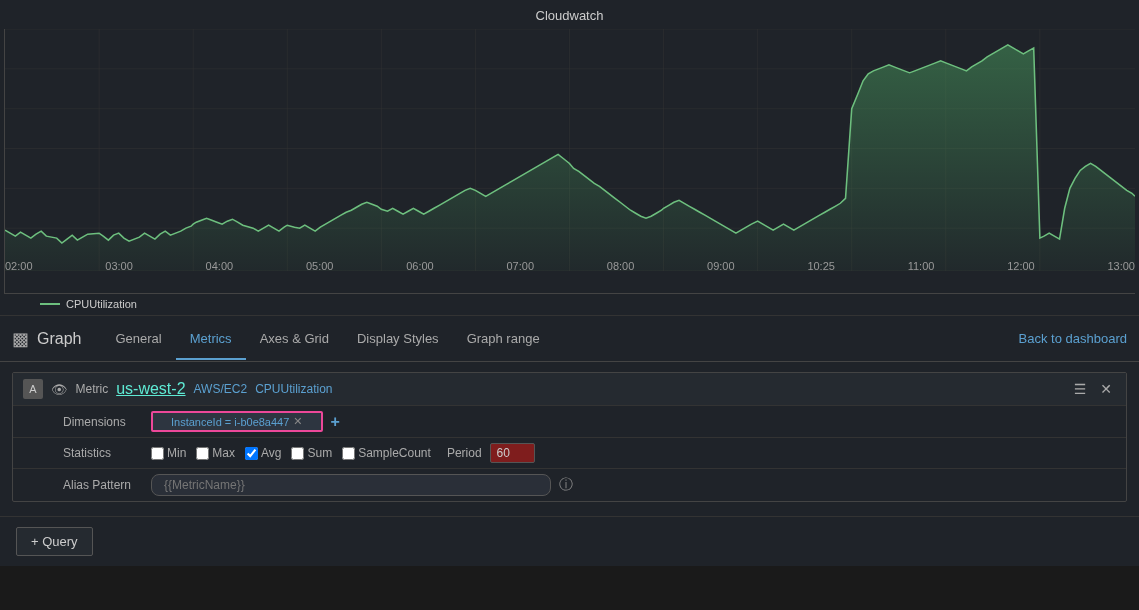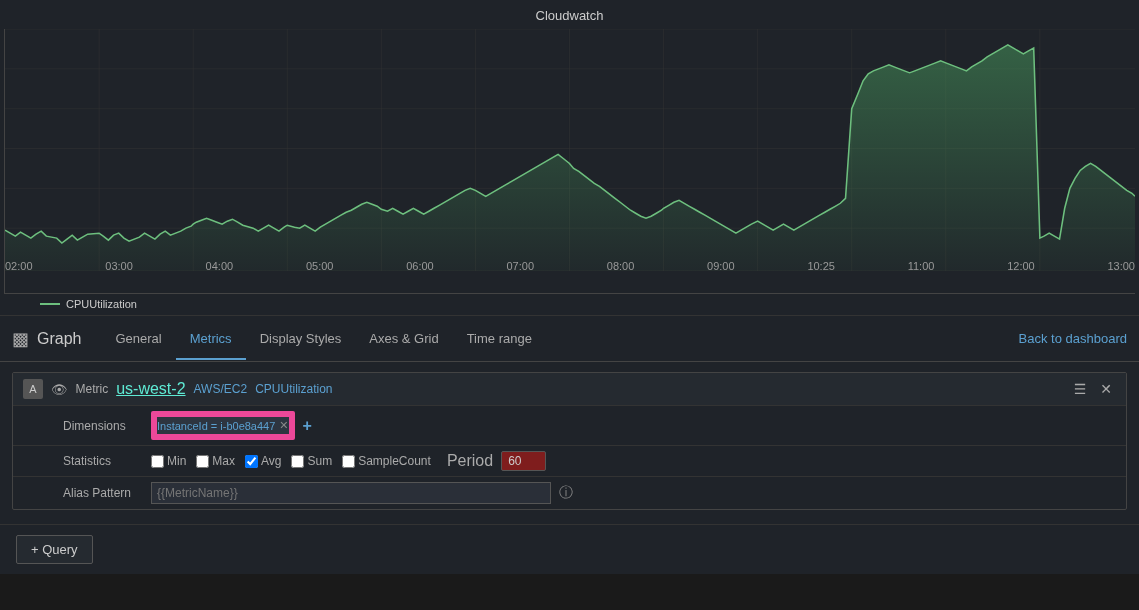--- a/index.html
+++ b/index.html
@@ -228,23 +228,23 @@
 
     .detail-label {
       color: #aaa;
       font-size: 12px;
       width: 80px;
       flex-shrink: 0;
     }
 
     .dimension-tag {
       background: #2d3540;
-      border: 6px solid #ec4899;
+      border: 2px solid #ec4899;
       border-radius: 2px;
-      padding: 2px 0;
+      padding: 2px 18px;
       font-size: 11px;
       color: #5ba0d0;
       display: flex;
       align-items: center;
       gap: 4px;
     }
 
     .dimension-x {
       color: #888;
       cursor: pointer;
@@ -273,43 +273,43 @@
       color: #aaa;
     }
 
     .stat-item input[type="checkbox"] {
       width: 13px;
       height: 13px;
       cursor: pointer;
     }
 
     .period-label {
-      font-size: 16px;
+      font-size: 12px;
       color: #aaa;
       margin-left: 8px;
     }
 
     .period-input {
       background: #7f1d1d;
       border: 1px solid #555;
       color: #ccc;
       padding: 2px 6px;
       width: 45px;
       font-size: 12px;
       border-radius: 2px;
     }
 
     .alias-input {
       background: #2a2f38;
       border: 1px solid #555;
       color: #ccc;
-      padding: 3px 5px;
+      padding: 3px 12px;
       width: 400px;
       font-size: 12px;
-      border-radius: 0;
+      border-radius: 8px;
     }
 
     .help-icon {
       color: #888;
       cursor: pointer;
       font-size: 14px;
     }
 
     
     .add-query-bar {
@@ -460,23 +460,23 @@
 
 <div class="bottom-panel">
 
   <div class="tabs-bar">
     <div class="graph-title-area">
       <span class="graph-icon">▩</span>
       <span class="graph-label">Graph</span>
     </div>
     <div class="tab">General</div>
     <div class="tab active">Metrics</div>
+    <div class="tab">Axes &amp; Grid</div>
     <div class="tab">Display Styles</div>
-    <div class="tab">Axes &amp; Grid</div>
-    <div class="tab">Time range</div>
+    <div class="tab">Graph range</div>
     <span class="back-to-dashboard">Back to dashboard</span>
   </div>
 
   <div class="metrics-area">
     <div class="metric-row">
 
       <div class="metric-header">
         <div class="badge-a">A</div>
         <span class="eye-icon">👁</span>
         <span class="metric-label">Metric</span>

